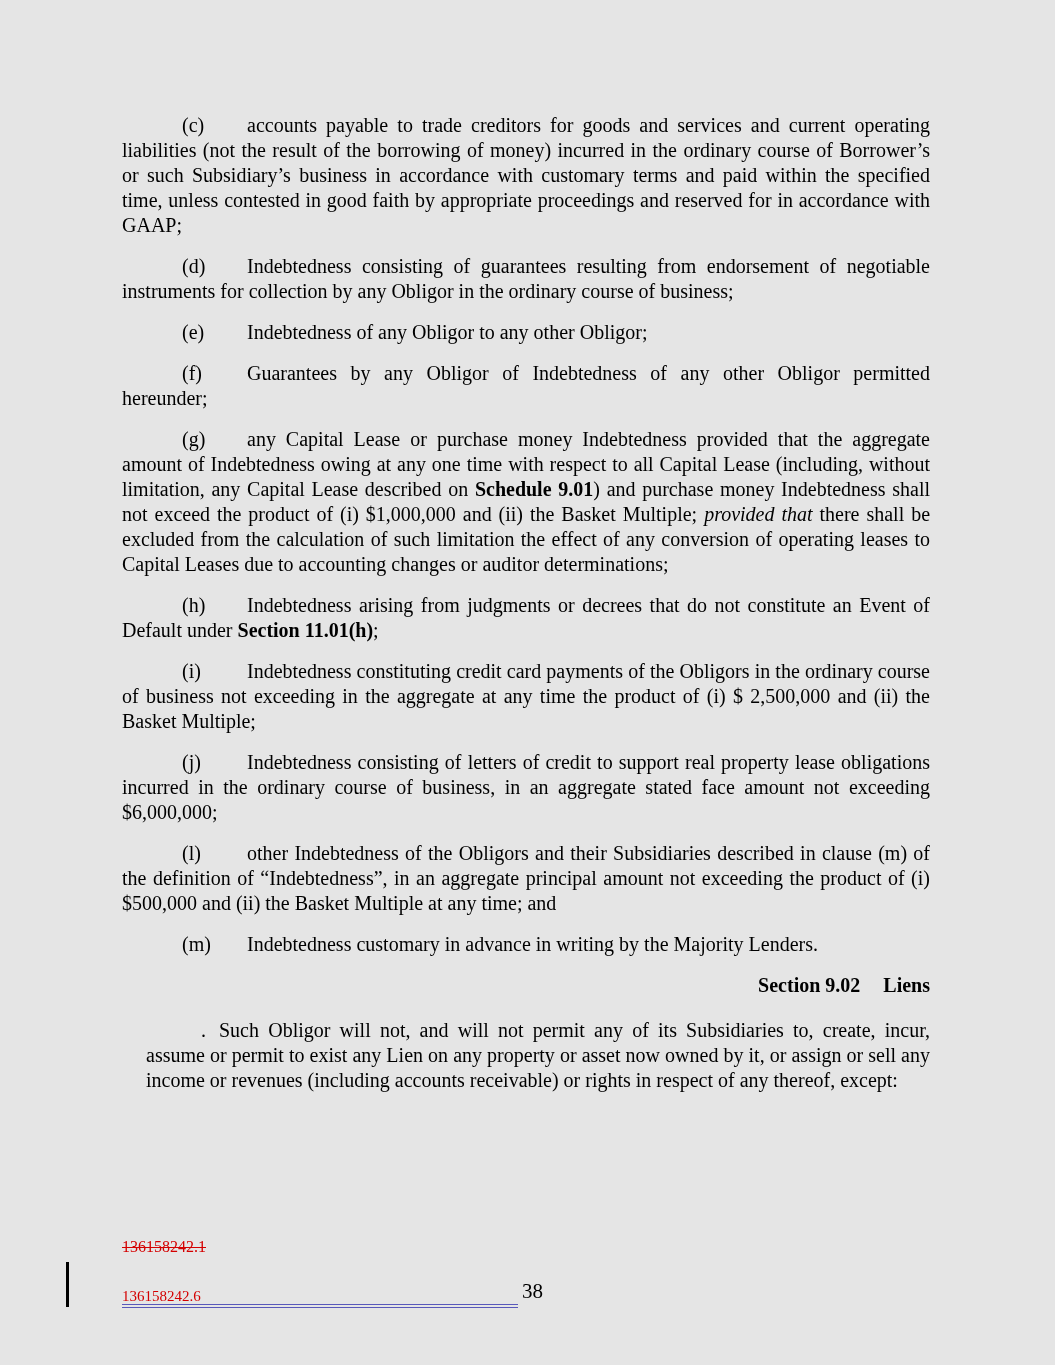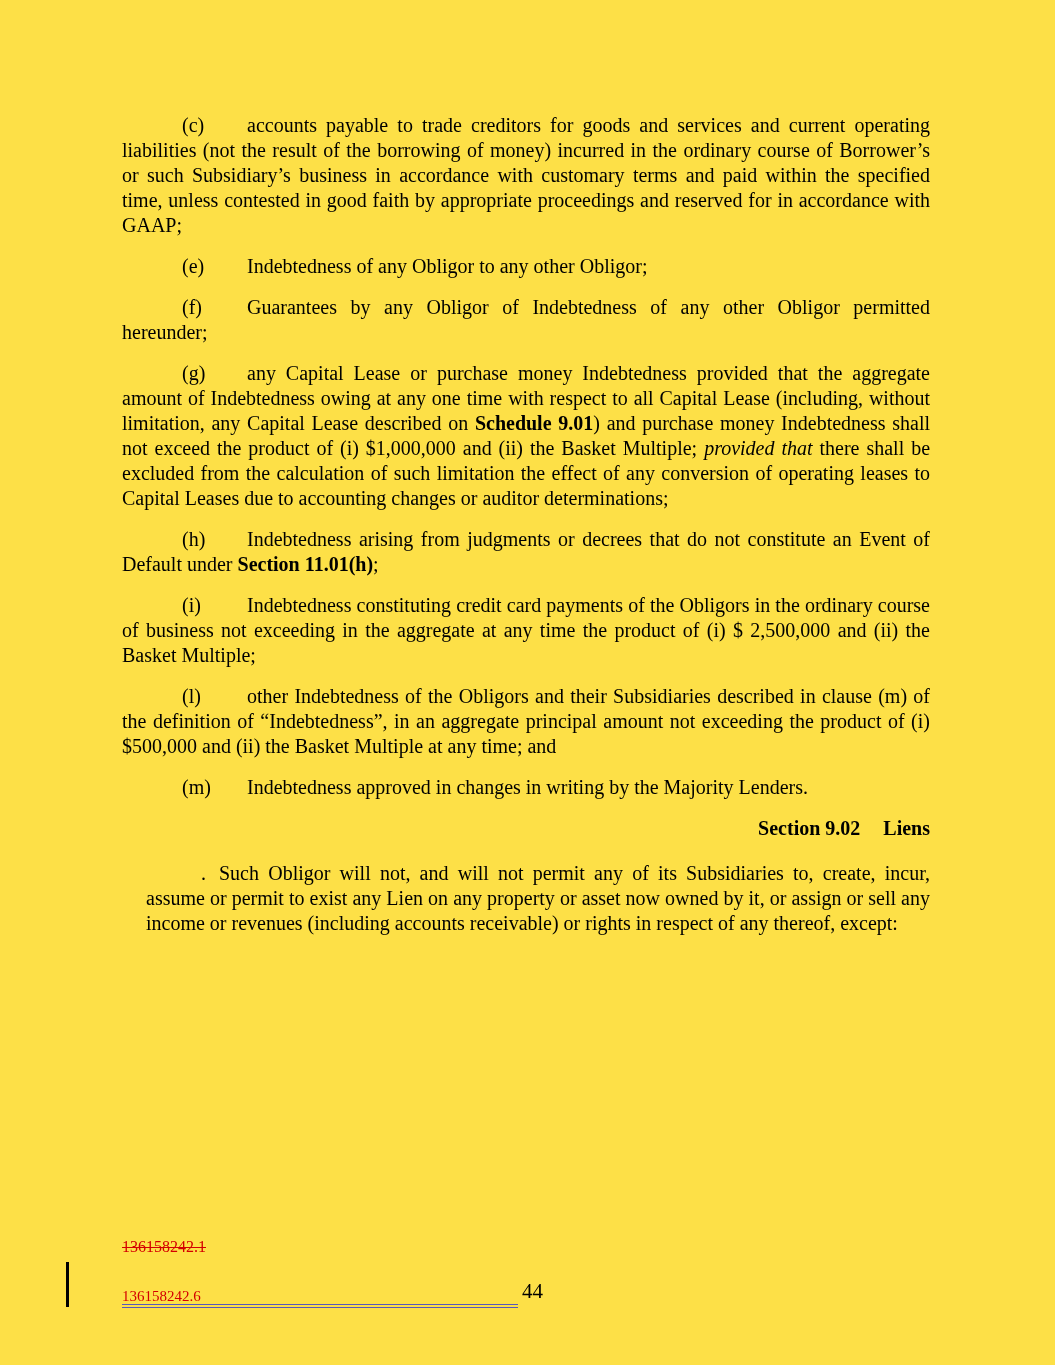--- a/index.html
+++ b/index.html
@@ -1,20 +1,20 @@
 <!DOCTYPE html>
 <html style="--rev-red: #d40000; --rev-blue: #5858ba;"><head>
 <meta charset="utf-8">
 <style>
   html, body { margin: 0; padding: 0; background: #ffffff; }
   .page {
     position: relative;
     width: 1055px;
     height: 1365px;
-    background: #fde047;
+    background: #e5e5e5;
     font-family: "Liberation Serif", "DejaVu Serif", serif;
     color: #000000;
     overflow: hidden;
   }
   .doc-body {
     position: absolute;
     left: 122px;
     top: 113px;
     width: 808px;
   }
@@ -69,34 +69,36 @@
     color: #000000;
   }
 </style>
 </head>
 <body>
 
 <div class="page">
 
   <div class="doc-body">
       <p class="para"><span class="clause-label">(c)</span><span class="">accounts payable to trade creditors for goods and services and current operating liabilities (not the result of the borrowing of money) incurred in the ordinary course of Borrower’s or such Subsidiary’s business in accordance with customary terms and paid within the specified time, unless contested in good faith by appropriate proceedings and reserved for in accordance with GAAP;</span></p>
+      <p class="para"><span class="clause-label">(d)</span><span class="">Indebtedness consisting of guarantees resulting from endorsement of negotiable instruments for collection by any Obligor in the ordinary course of business;</span></p>
       <p class="para"><span class="clause-label">(e)</span><span class="">Indebtedness of any Obligor to any other Obligor;</span></p>
       <p class="para"><span class="clause-label">(f)</span><span class="">Guarantees by any Obligor of Indebtedness of any other Obligor permitted hereunder;</span></p>
       <p class="para"><span class="clause-label">(g)</span><span class="">any Capital Lease or purchase money Indebtedness provided that the aggregate amount of Indebtedness owing at any one time with respect to all Capital Lease (including, without limitation, any Capital Lease described on </span><span class="seg-b ">Schedule 9.01</span><span class="">) and purchase money Indebtedness shall not exceed the product of (i) $1,000,000 and (ii) the Basket Multiple; </span><span class="seg-i">provided that</span><span class=""> there shall be excluded from the calculation of such limitation the effect of any conversion of operating leases to Capital Leases due to accounting changes or auditor determinations;</span></p>
       <p class="para"><span class="clause-label">(h)</span><span class="">Indebtedness arising from judgments or decrees that do not constitute an Event of Default under </span><span class="seg-b ">Section 11.01(h)</span><span class="">;</span></p>
       <p class="para"><span class="clause-label">(i)</span><span class="">Indebtedness constituting credit card payments of the Obligors in the ordinary course of business not exceeding in the aggregate at any time the product of (i) $ 2,500,000 and (ii) the Basket Multiple;</span></p>
+      <p class="para"><span class="clause-label">(j)</span><span class="">Indebtedness consisting of letters of credit to support real property lease obligations incurred in the ordinary course of business, in an aggregate stated face amount not exceeding $6,000,000;</span></p>
       <p class="para"><span class="clause-label">(l)</span><span class="">other Indebtedness of the Obligors and their Subsidiaries described in clause (m) of the definition of “Indebtedness”, in an aggregate principal amount not exceeding the product of (i) $500,000 and (ii) the Basket Multiple at any time; and</span></p>
-      <p class="para"><span class="clause-label">(m)</span><span class="">Indebtedness approved in changes in writing by the Majority Lenders.</span></p>
+      <p class="para"><span class="clause-label">(m)</span><span class="">Indebtedness customary in advance in writing by the Majority Lenders.</span></p>
       <p class="para heading"><span>Section 9.02</span><span class="heading-gap"></span><span>Liens</span></p>
       <p class="para lead"><span class="lead-label">.</span><span class="">Such Obligor will not, and will not permit any of its Subsidiaries to, create, incur, assume or permit to exist any Lien on any property or asset now owned by it, or assign or sell any income or revenues (including accounts receivable) or rights in respect of any thereof, except:</span></p>
     </div>
 
   <div class="change-bar"></div>
 
   <div class="footer-old">136158242.1</div>
 
   <div class="footer-new-wrap">
     <span class="footer-new">136158242.6</span>
   </div>
 
-  <div class="page-number">44</div>
+  <div class="page-number">38</div>
 
 </div>
 
 </body></html>

